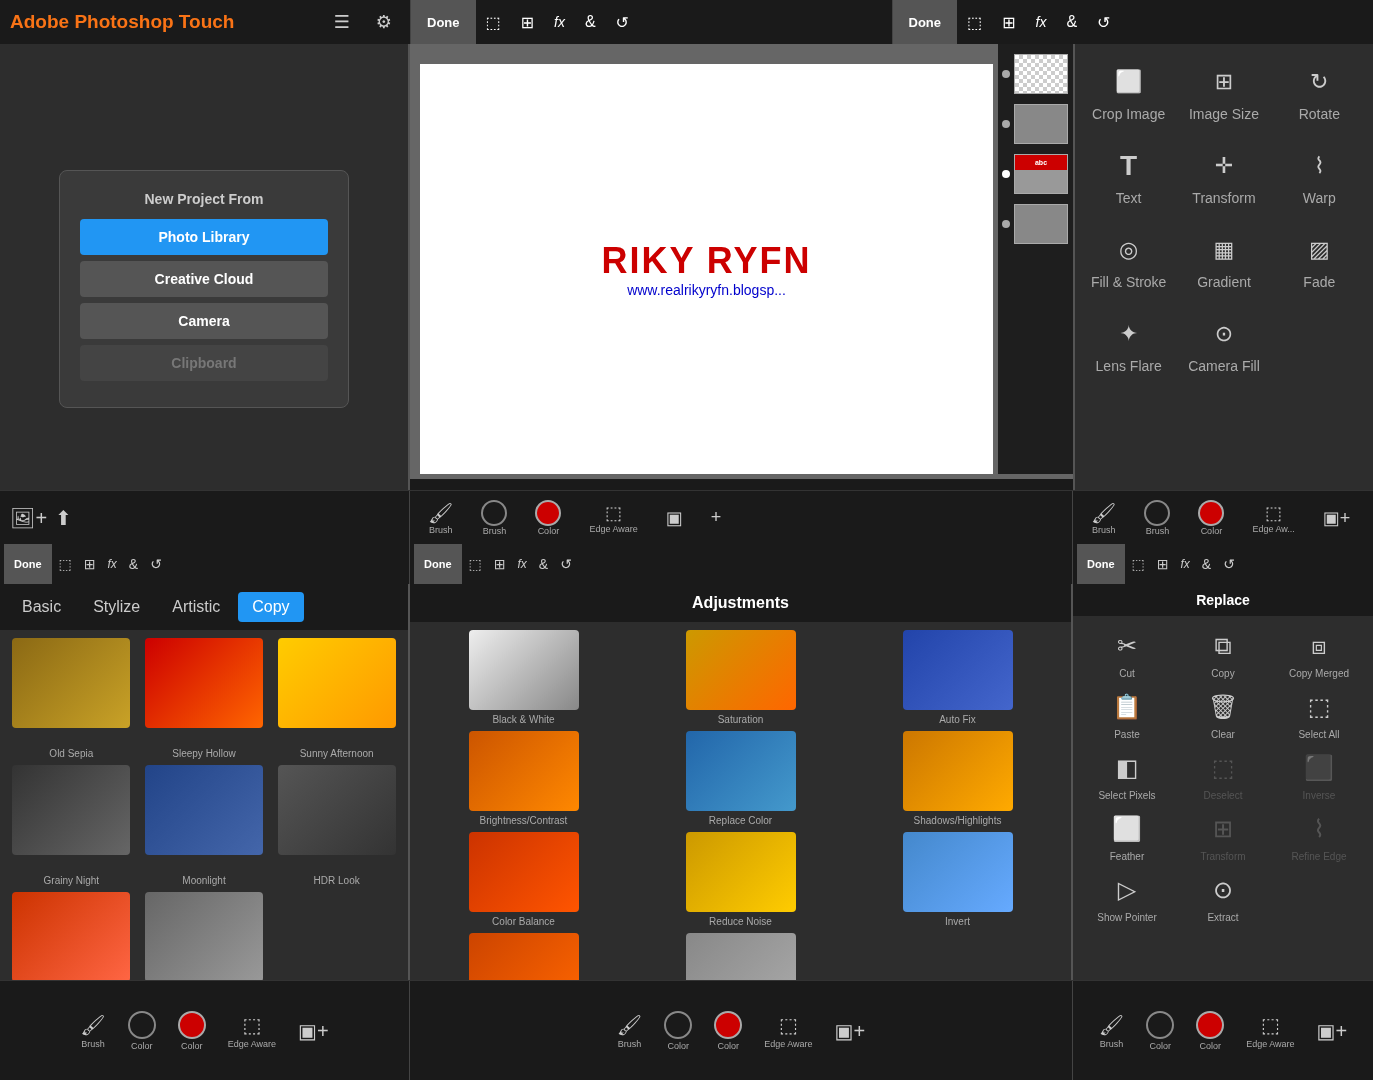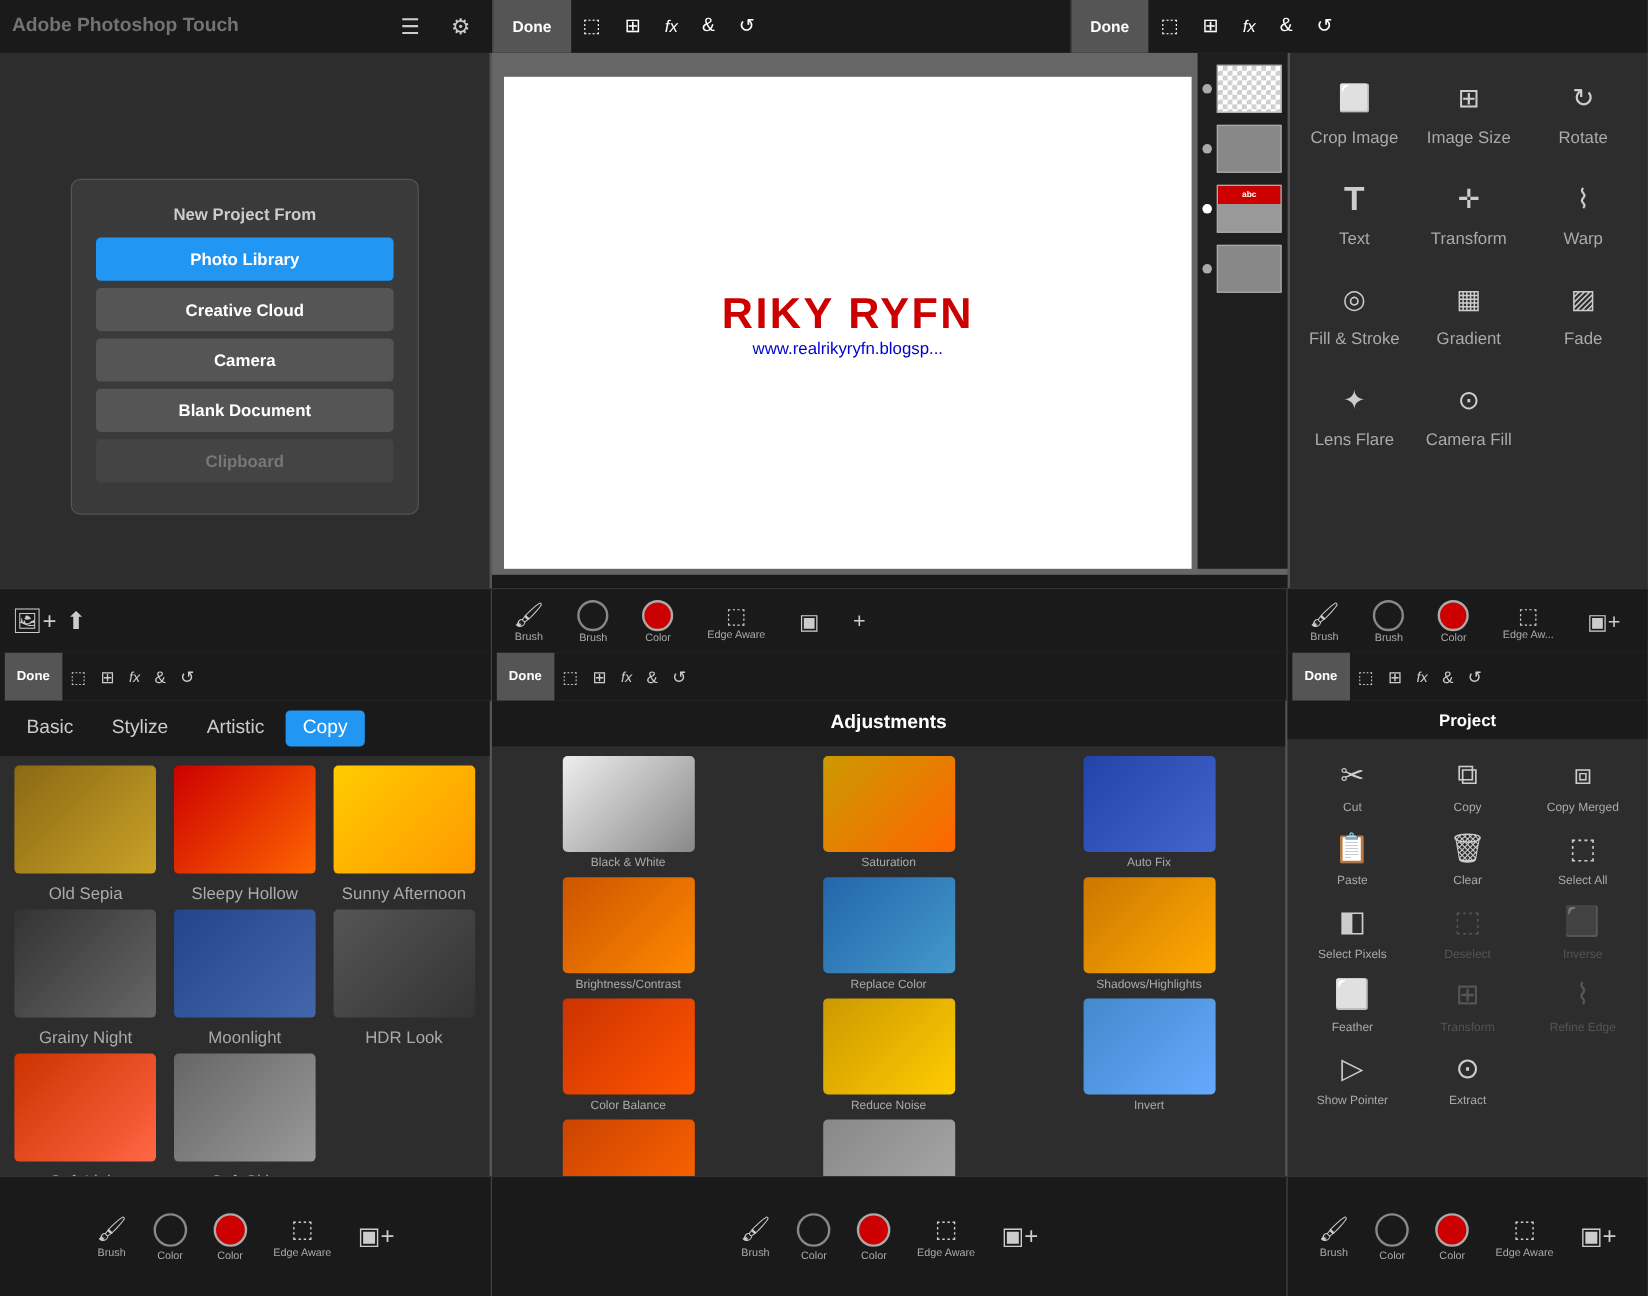--- a/index.html
+++ b/index.html
@@ -188,22 +188,22 @@
     .filter-thumb.sleepy-hollow { background: linear-gradient(135deg, #cc0000, #ff6600); }
     .filter-thumb.sunny-afternoon { background: linear-gradient(135deg, #ffcc00, #ff9900); }
     .filter-thumb.tv-monitor { background: linear-gradient(135deg, #cc3300, #ff3300); }
     .filter-thumb.grainy-night { background: linear-gradient(135deg, #333, #666); }
     .filter-thumb.moonlight { background: linear-gradient(135deg, #224488, #4466aa); }
     .filter-thumb.hdr-look { background: linear-gradient(135deg, #555, #333); }
     .filter-thumb.soft-light { background: linear-gradient(135deg, #cc3300, #ff6644); }
     .filter-thumb.soft-skin { background: linear-gradient(135deg, #666, #999); }
     .filter-label {
       color: #aaa;
-      font-size: 14px;
-      margin-top: 8px;
+      font-size: 10px;
+      margin-top: 20px;
       text-align: center;
     }
     .adj-title {
       color: white;
       text-align: center;
       padding: 10px;
       font-size: 16px;
       background: #1a1a1a;
       font-weight: bold;
     }
@@ -309,21 +309,21 @@
       background-position: 0 0, 0 4px, 4px -4px, -4px 0px;
       background-color: white;
     }
   </style>
 </head>
 <body>
 
 <div class="top-toolbar">
 
   <div style="display:flex;align-items:center;width:410px;padding:0 10px;gap:10px;">
-    <span style="color:#737373;font-size:16px;font-weight:bold;flex:1;">Adobe Photoshop Touch</span>
+    <span style="color:#f97316;font-size:19px;font-weight:bold;flex:1;">Adobe Photoshop Touch</span>
     <button class="top-icon-btn">☰</button>
     <button class="top-icon-btn">⚙</button>
   </div>
 
   <div style="display:flex;align-items:center;height:100%;flex:1;border-left:1px solid #444;">
     <button class="toolbar-btn done-btn">Done</button>
     <button class="toolbar-btn">
         <span style="font-size:16px;">⬚</span>
       </button>
     <button class="toolbar-btn">
@@ -361,21 +361,20 @@
 </div>
 
 <div style="position:absolute;top:44px;left:0;width:1373px;height:490px;display:flex;">
 
   <div class="left-panel" style="width:410px;">
     <div class="new-project-box">
       <div class="new-project-title">New Project From</div>
       <div class="menu-item active">Photo Library</div>
       <div class="menu-item">Creative Cloud</div>
       <div class="menu-item">Camera</div>
-      <div class="menu-item">Blank Document</div>
       <div class="menu-item disabled">Clipboard</div>
     </div>
   </div>
 
   <div style="flex:1;background:#666;position:relative;">
     <div style="position:absolute;top:20px;left:10px;right:80px;bottom:60px;background:white;display:flex;flex-direction:column;align-items:center;justify-content:center;">
       <div style="color:#cc0000;font-size:36px;font-weight:900;font-family:Impact,sans-serif;letter-spacing:2px;">RIKY RYFN</div>
       <div style="color:#0000cc;font-size:14px;">www.realrikyryfn.blogsp...</div>
     </div>
 
@@ -692,21 +691,21 @@
         <span class="adj-label">Levels</span>
       </div>
       <div class="adj-item">
         <div class="adj-thumb curves"></div>
         <span class="adj-label">Curves</span>
       </div>
     </div>
   </div>
 
   <div style="width:300px;background:#2d2d2d;flex-shrink:0;">
-    <div style="color:white;text-align:center;padding:8px;background:#1a1a1a;font-size:14px;font-weight:bold;">Project</div>
+    <div style="color:white;text-align:center;padding:8px;background:#1a1a1a;font-size:14px;font-weight:bold;">Replace</div>
     <div class="select-grid">
 
       <div class="select-item">
         <span class="select-icon">✂</span>
         <span class="select-label">Cut</span>
       </div>
 
       <div class="select-item">
         <span class="select-icon">⧉</span>
         <span class="select-label">Copy</span>

